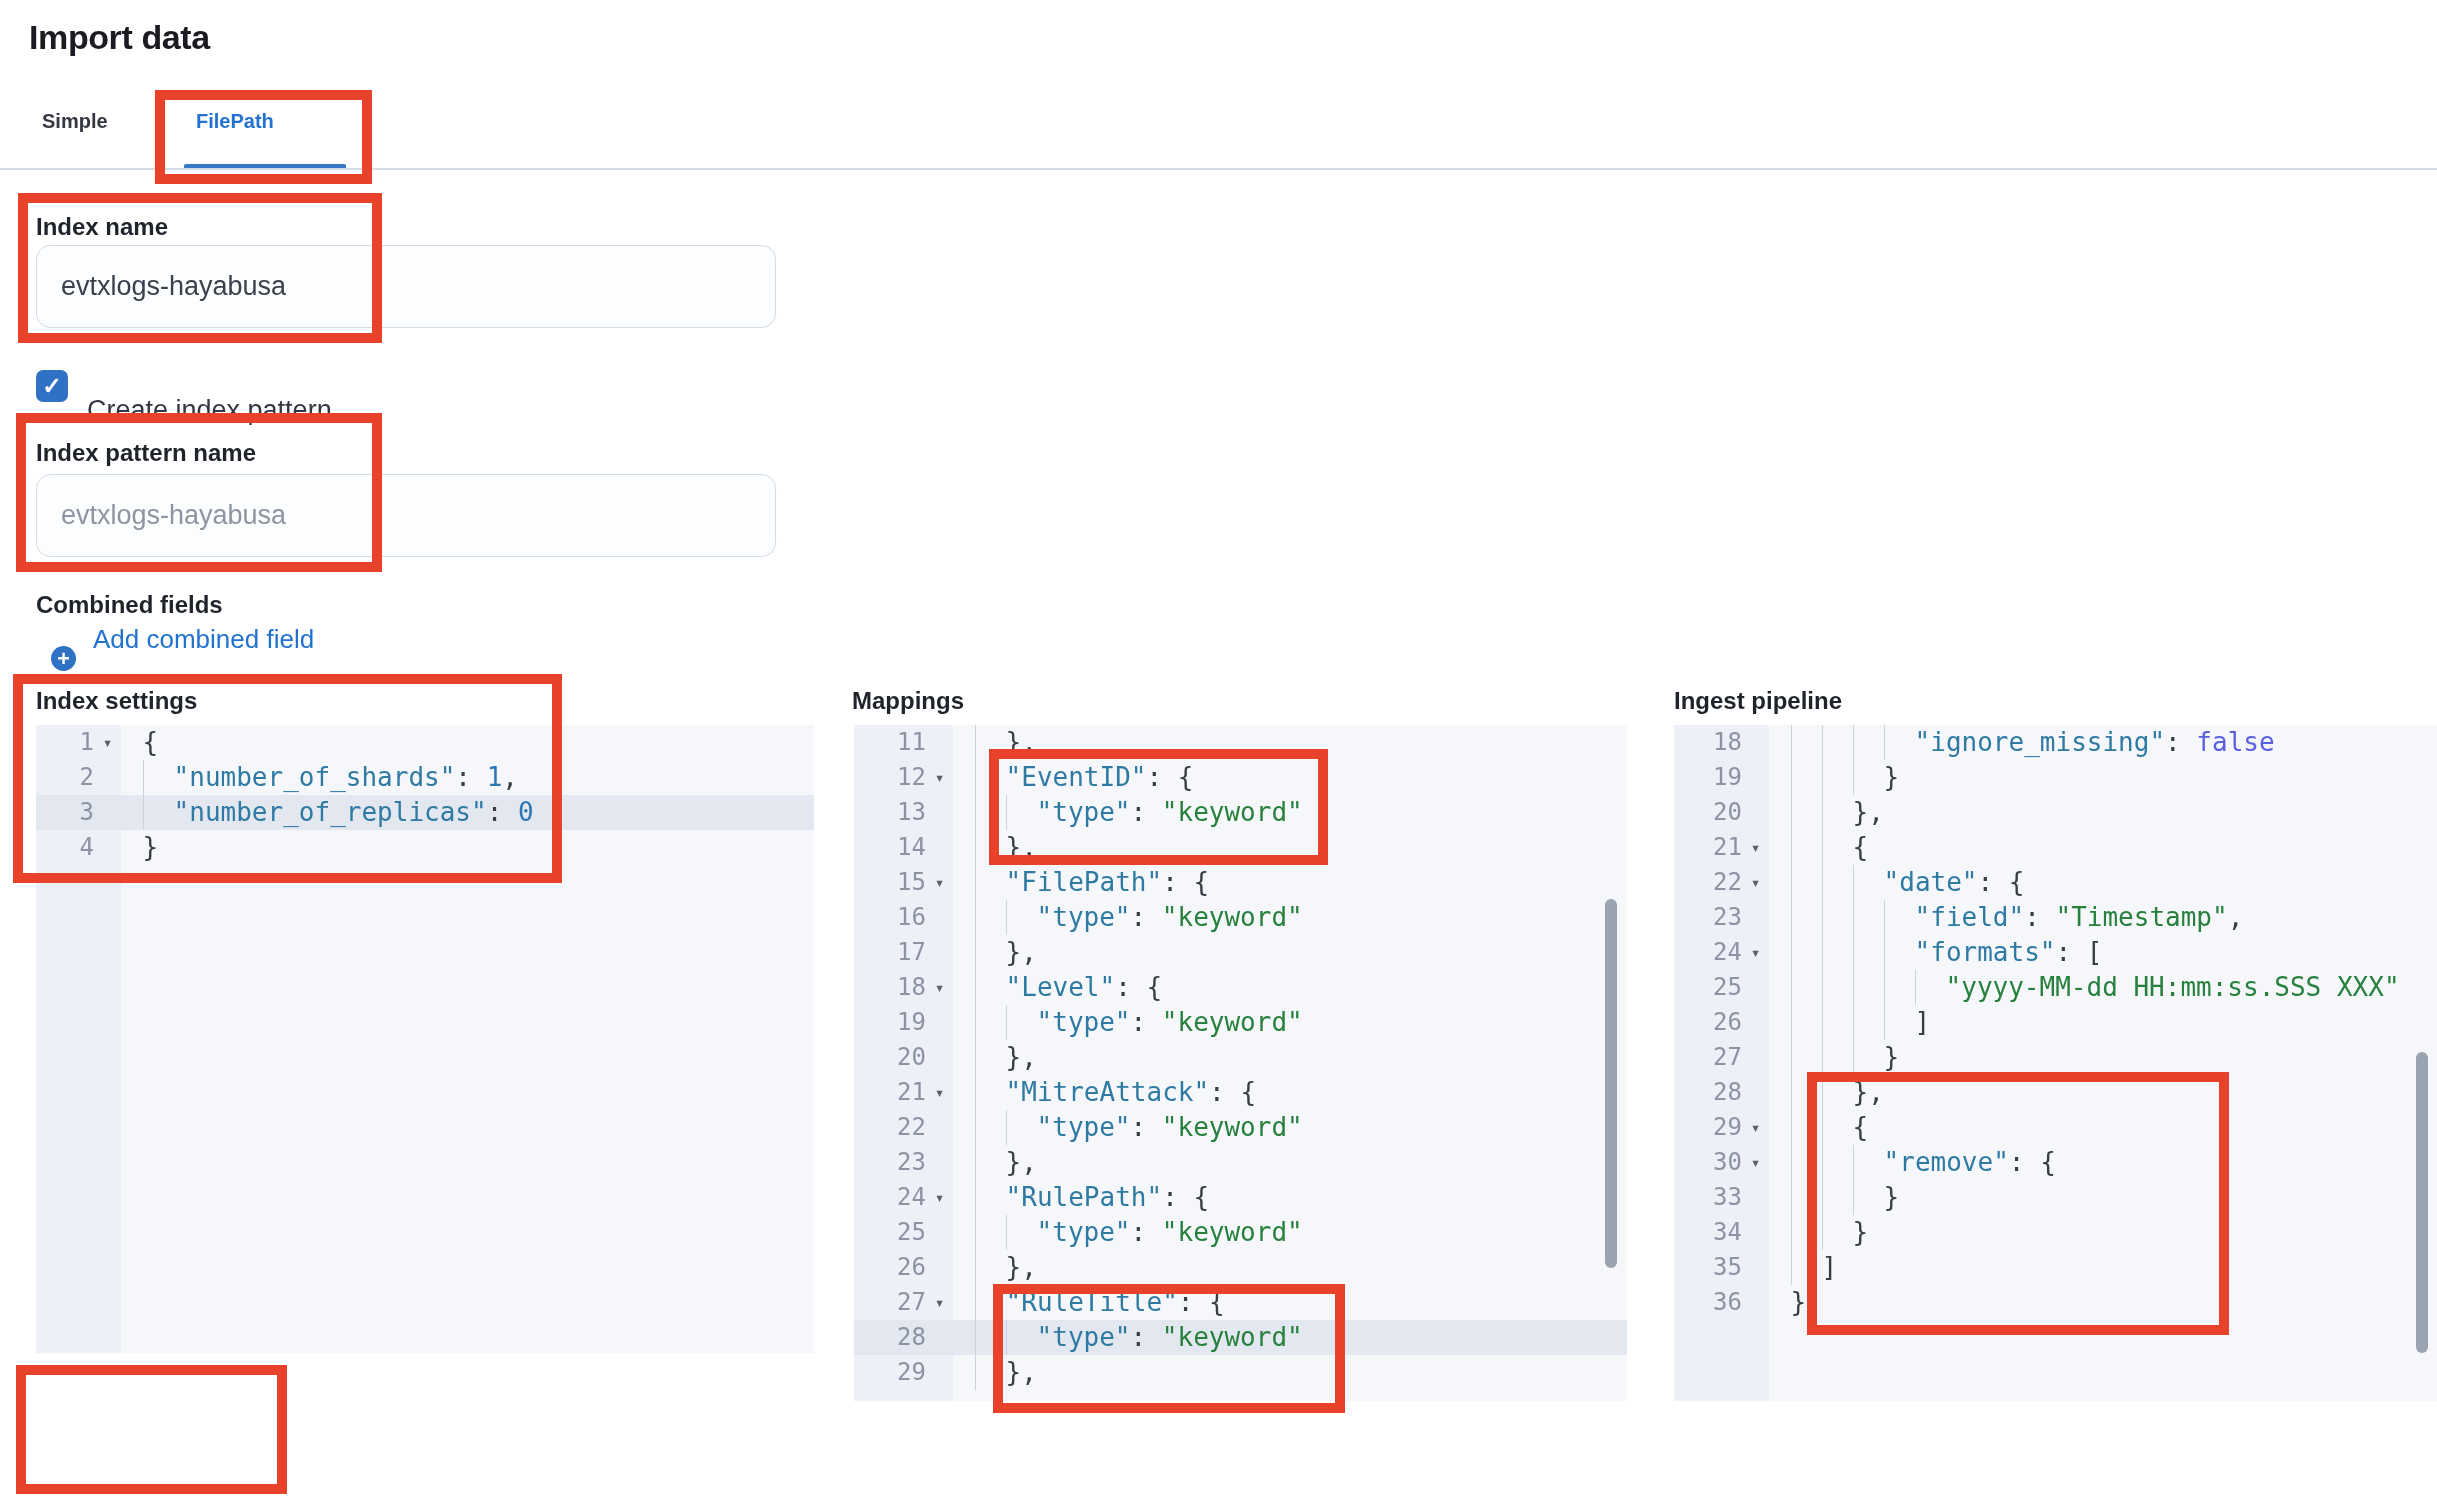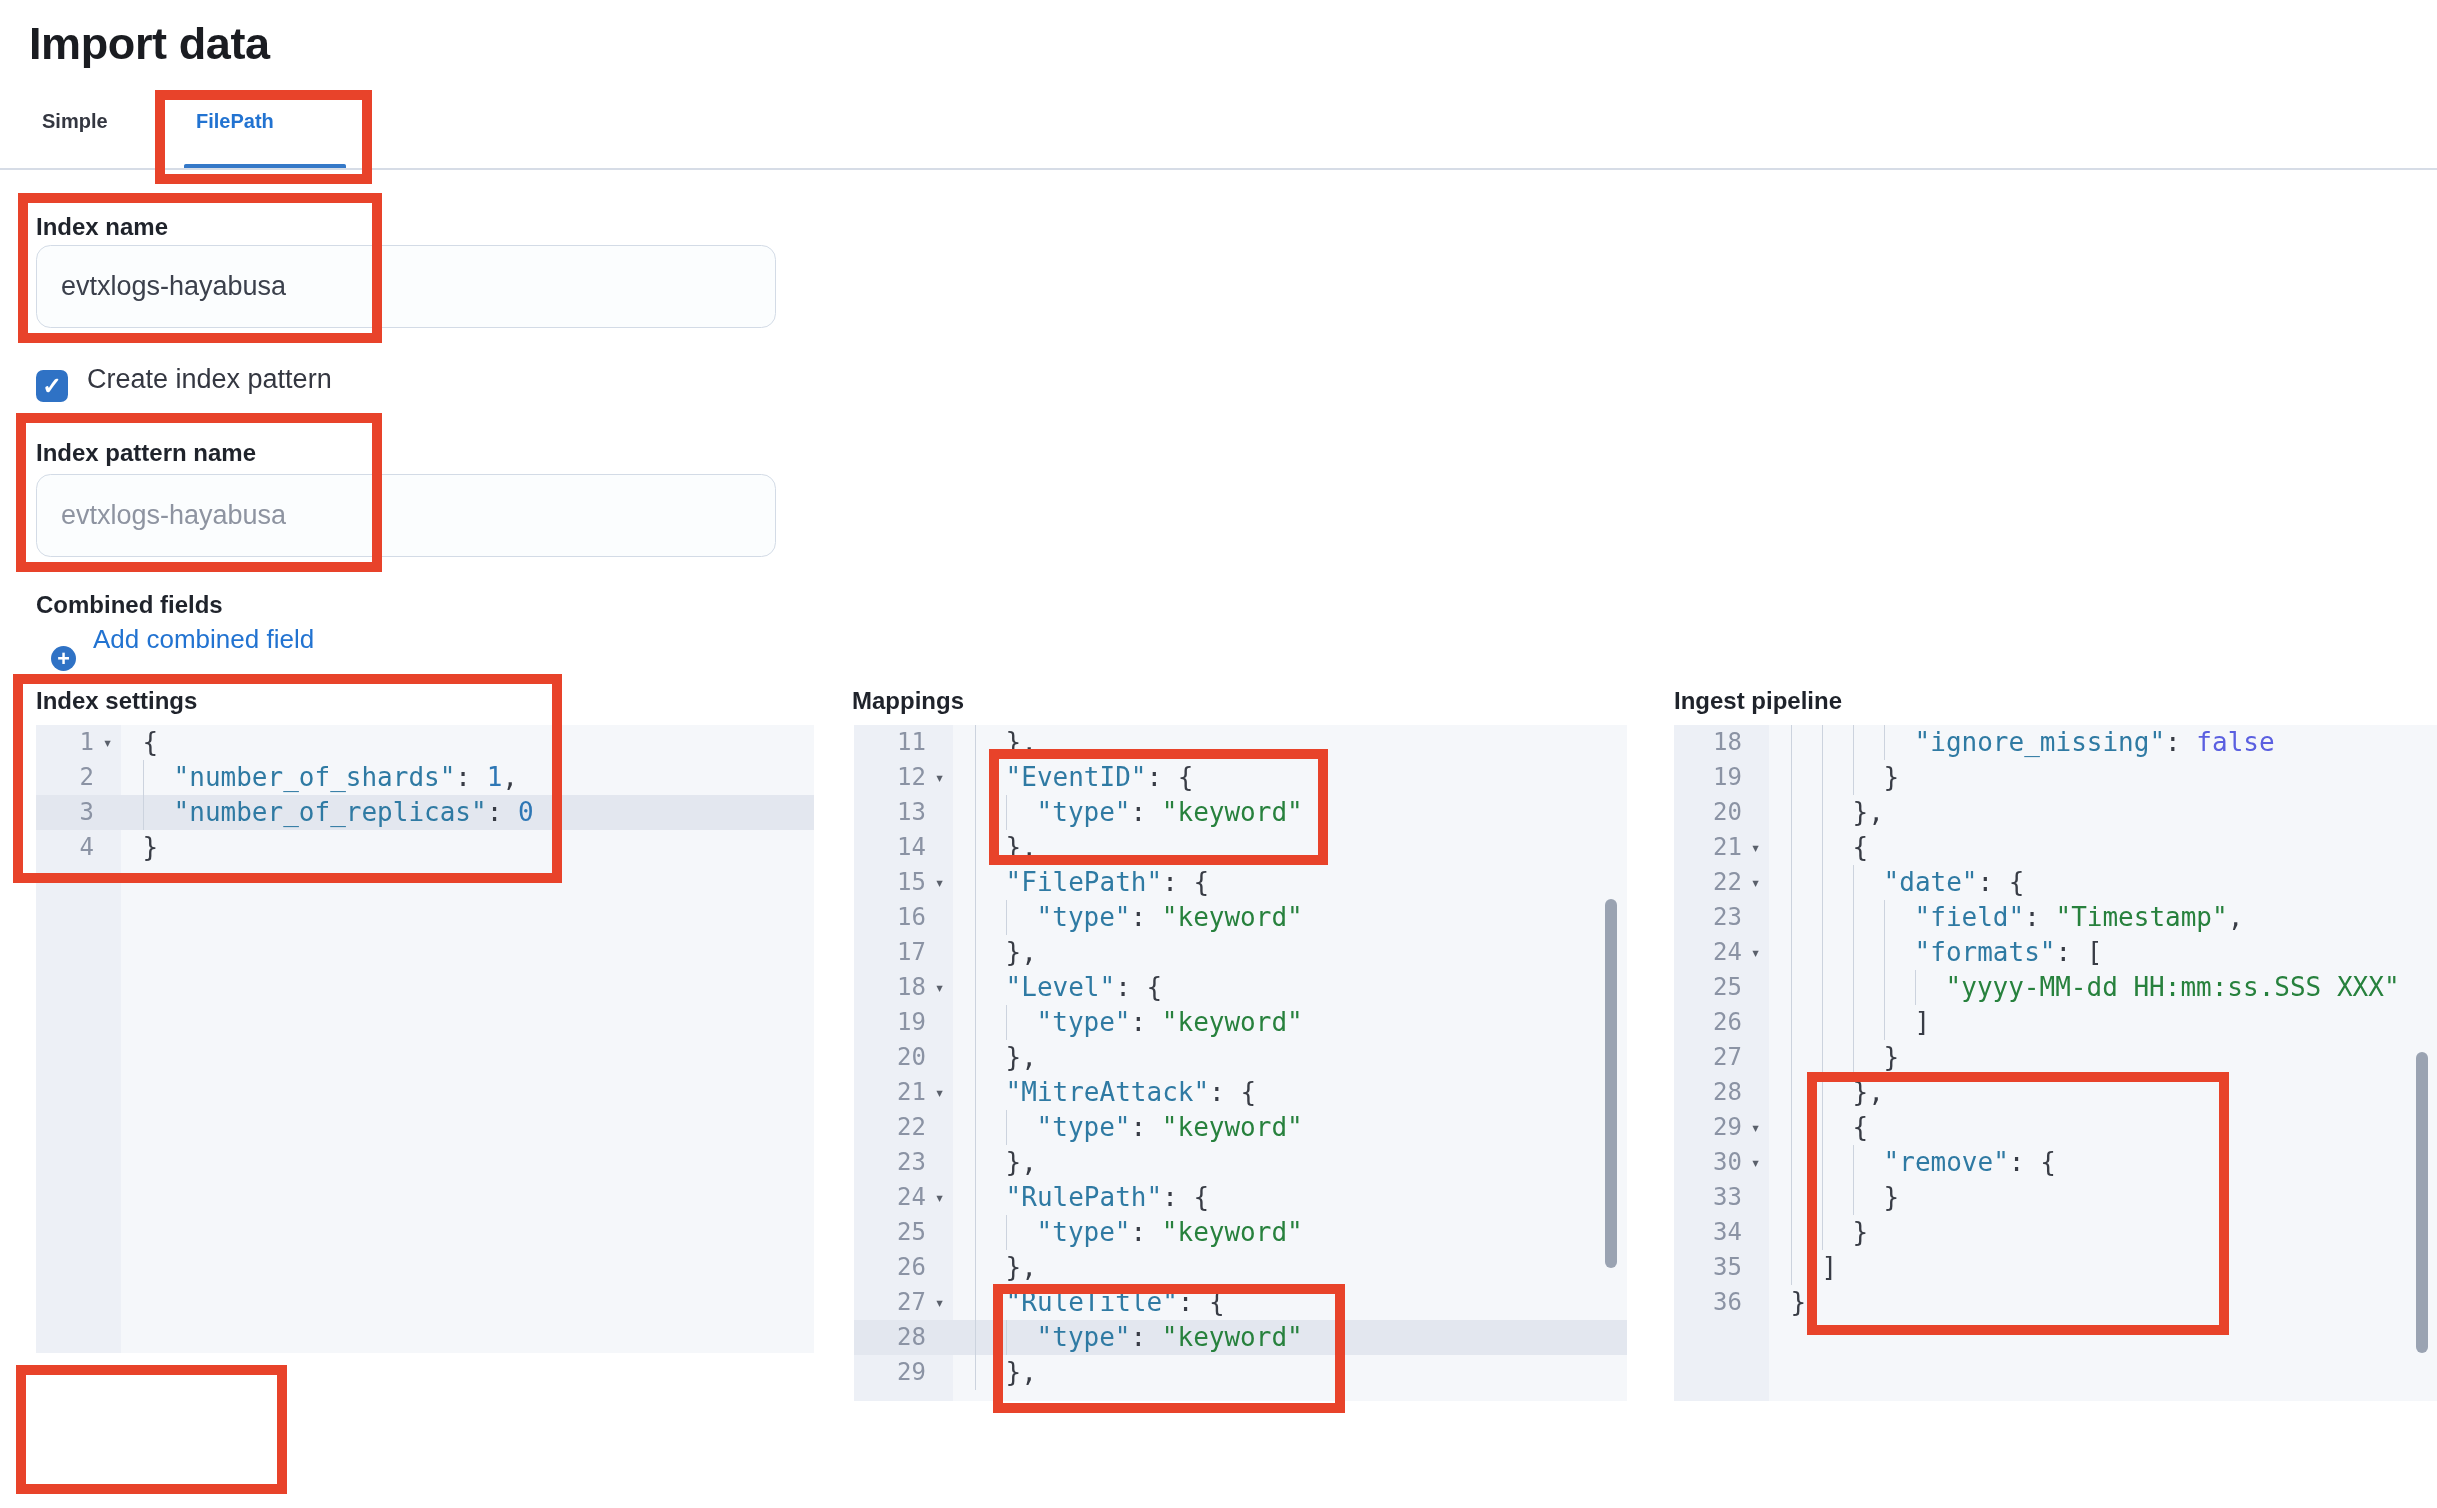--- a/index.html
+++ b/index.html
@@ -23,34 +23,34 @@
     --punct:#383c45;
     --key:#2f7aa3;
     --str:#27813d;
     --num:#2e77b5;
     --bool:#5a5fe0;
   }
   *{margin:0;padding:0;box-sizing:border-box;}
   body{font-family:"Liberation Sans",sans-serif;background:#fff;}
   .page{position:relative;width:2438px;height:1508px;background:#fff;overflow:hidden;}
   .abs{position:absolute;}
-  .page-title{left:29px;top:18px;font-size:45px;font-weight:800;color:var(--ink);letter-spacing:-0.4px;}
+  .page-title{left:29px;top:18px;font-size:34px;font-weight:800;color:var(--ink);letter-spacing:-0.4px;}
   .tab{top:110px;font-size:20px;font-weight:700;cursor:pointer;}
   .tab-simple{left:42px;color:var(--body);}
   .tab-advanced{left:196px;color:var(--accent);}
   .tab-underline{left:184px;top:164px;width:162px;height:5.4px;background:var(--underline);border-radius:1.8px;}
   .divider{left:0;top:168px;width:2438px;height:1.8px;background:var(--divider);}
   .field-label{font-size:24px;font-weight:700;color:#1f232b;}
   .text-input{left:36px;width:740px;height:83px;border:1.8px solid var(--inputborder);border-radius:14.4px;
     background:var(--inputbg);font-family:"Liberation Sans",sans-serif;font-size:27px;color:#3b404c;
     padding:0 0 0 24px;outline:none;}
   .text-input::placeholder{color:var(--ph);}
   .checkbox{left:36px;top:370px;width:32px;height:32px;background:var(--check);border-radius:7.2px;
     color:#fff;font-size:23.4px;font-weight:700;display:flex;align-items:center;justify-content:center;cursor:pointer;}
-  .checkbox-label{left:87px;top:364px;font-size:27px;color:var(--body);}
+  .checkbox-label{left:87px;top:395px;font-size:27px;color:var(--body);}
   .combined-label{left:36px;top:591px;}
   .plus-circle{left:51px;top:646px;width:25px;height:25px;border-radius:50%;background:var(--check);
     color:#fff;font-size:21.6px;font-weight:700;display:flex;align-items:center;justify-content:center;line-height:1;}
   .add-link{left:93px;top:624px;font-size:26px;font-weight:400;color:var(--accent);cursor:pointer;}
   .editor-label{top:687px;}
   .ed-label-1{left:36px;} .ed-label-2{left:852px;} .ed-label-3{left:1674px;}
   .editor{position:absolute;top:725px;background:var(--edbg);overflow:hidden;}
   #ed-index-settings{left:36px;width:778px;height:628px;--gw:85px;}
   #ed-mappings{left:854px;width:773px;height:676px;--gw:99px;}
   #ed-ingest-pipeline{left:1674px;width:764px;height:676px;--gw:95px;}

